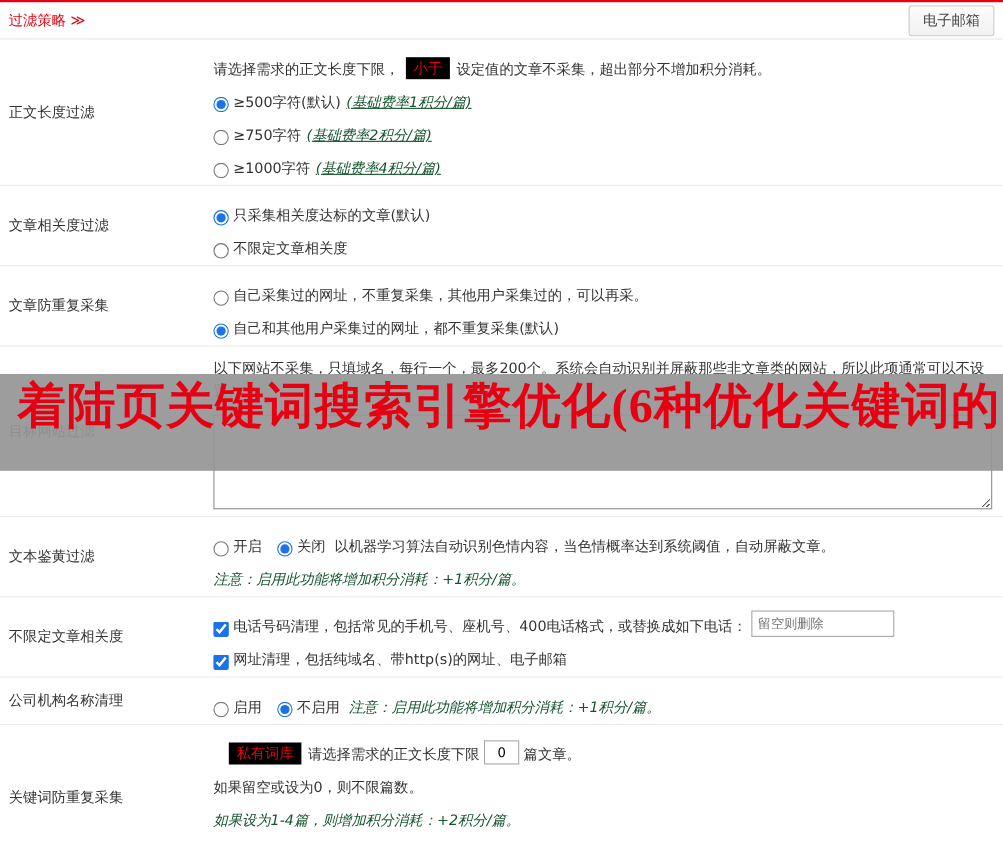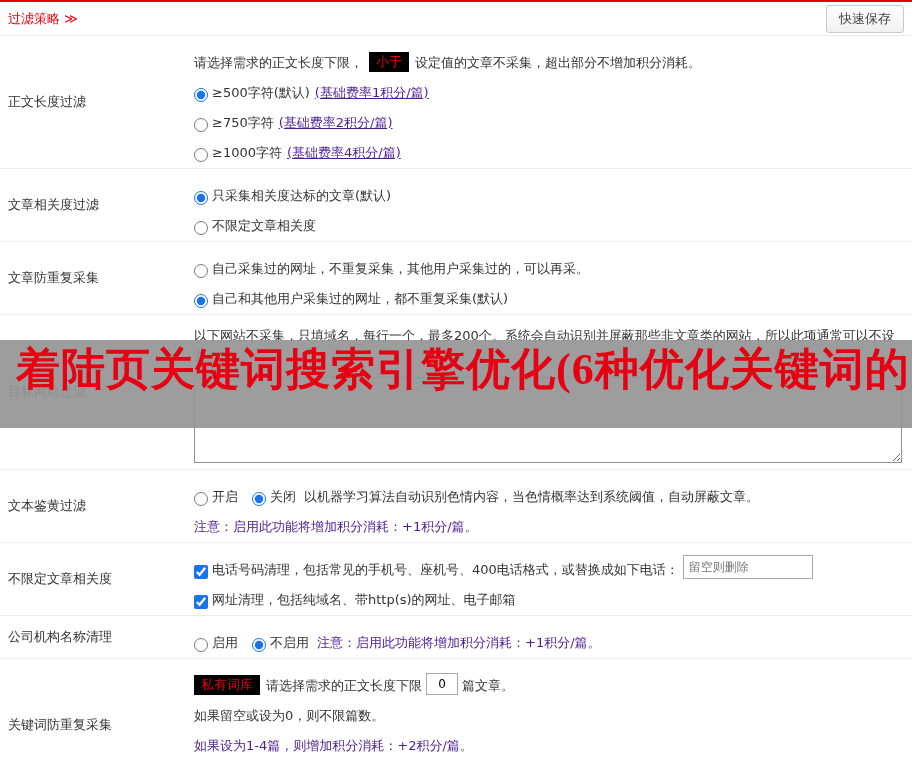--- a/index.html
+++ b/index.html
@@ -7,42 +7,42 @@
   .page{position:relative;width:912px;height:768px;overflow:hidden;background:#fff;}
   .topline{height:2px;background:#e60012;}
   .header{height:33px;display:flex;align-items:center;justify-content:space-between;padding:0 8px;border-bottom:1px solid #e8e8e8;}
   .title{color:#e60012;font-size:13px;}
   .save-btn{background:linear-gradient(#fdfdfd,#f1f1f1);border:1px solid #c9c9c9;border-radius:3px;padding:4px 12px;font-size:13px;color:#444;cursor:pointer;font-family:inherit;}
   .row{display:flex;border-bottom:1px solid #ececec;}
   .row-label{width:178px;flex:0 0 178px;display:flex;align-items:center;padding:8px;color:#333;}
   .row-content{flex:1;padding:6px 10px 6px 0;}
   .line{display:flex;align-items:flex-end;min-height:30px;flex-wrap:wrap;}
   .textline{line-height:21px;padding:4px 0;}
-  .red{color:#4c1d95;}
+  .red{color:#14532d;font-style:italic;}
   .u{text-decoration:underline;}
   .note-gap{margin-left:5px;}
   .desc-gap{margin-left:8px;}
   .hl{color:#e60012;background:#000000;padding:1px 7px;margin:0 6px;}
   input[type=radio],input[type=checkbox]{accent-color:#1a73e8;width:14px;height:14px;margin:0 4px 0 0;flex:0 0 auto;}
   .site-textarea{display:block;width:100%;height:86px;margin-top:6px;border:1px solid #8f8f8f;resize:vertical;font-family:inherit;box-sizing:border-box;}
   .phone-input{width:118px;height:20px;border:1px solid #a9a9a9;padding:1px 5px;font-size:12px;margin-left:4px;font-family:Liberation Sans, sans-serif;}
   .count-input{width:26px;height:18px;border:1px solid #a9a9a9;text-align:center;margin:0 4px;font-size:12px;font-family:inherit;}
   .link{color:#3232f0;cursor:pointer;margin-left:8px;}
   .overlay{position:absolute;left:0;top:340px;width:912px;height:88px;background:rgba(150,150,150,0.93);display:flex;padding-left:16px;box-sizing:border-box;z-index:10;overflow:hidden;font-family:Liberation Serif, serif;}
   .overlay span{font-size:44px;font-weight:700;color:#e60012;white-space:nowrap;letter-spacing:1px;}
 </style>
 </head>
 <body>
 
 <div class="page">
   <div class="topline"></div>
 
   <div class="header">
     <div class="title">过滤策略 ≫</div>
-    <button class="save-btn">快速保存</button>
+    <button class="save-btn">电子邮箱</button>
   </div>
 
   <div class="row">
     <div class="row-label">正文长度过滤</div>
     <div class="row-content">
       <div class="line">
         <span>请选择需求的正文长度下限，</span>
         <span class="hl">小于</span>
         <span>设定值的文章不采集，超出部分不增加积分消耗。</span>
       </div>
@@ -139,21 +139,21 @@
         <span>不启用</span>
         <span class="red desc-gap">注意：启用此功能将增加积分消耗：+1积分/篇。</span>
       </div>
     </div>
   </div>
 
   <div class="row" style="border-bottom:none;">
     <div class="row-label">关键词防重复采集</div>
     <div class="row-content">
       <div class="line">
-        <span class="hl" style="margin-left:0;">私有词库</span>
+        <span class="hl" style="margin-left:14px;">私有词库</span>
         <span>请选择需求的正文长度下限</span>
         <input type="text" class="count-input" value="0" style="">
         <span>篇文章。</span>
       </div>
       <div class="line">如果留空或设为0，则不限篇数。</div>
       <div class="line red">如果设为1-4篇，则增加积分消耗：+2积分/篇。</div>
       <div class="line">
         <span>如果设为5篇或以上，也不会额外增加积分消耗。</span>
         <span class="link">注意事项≫</span>
       </div>

